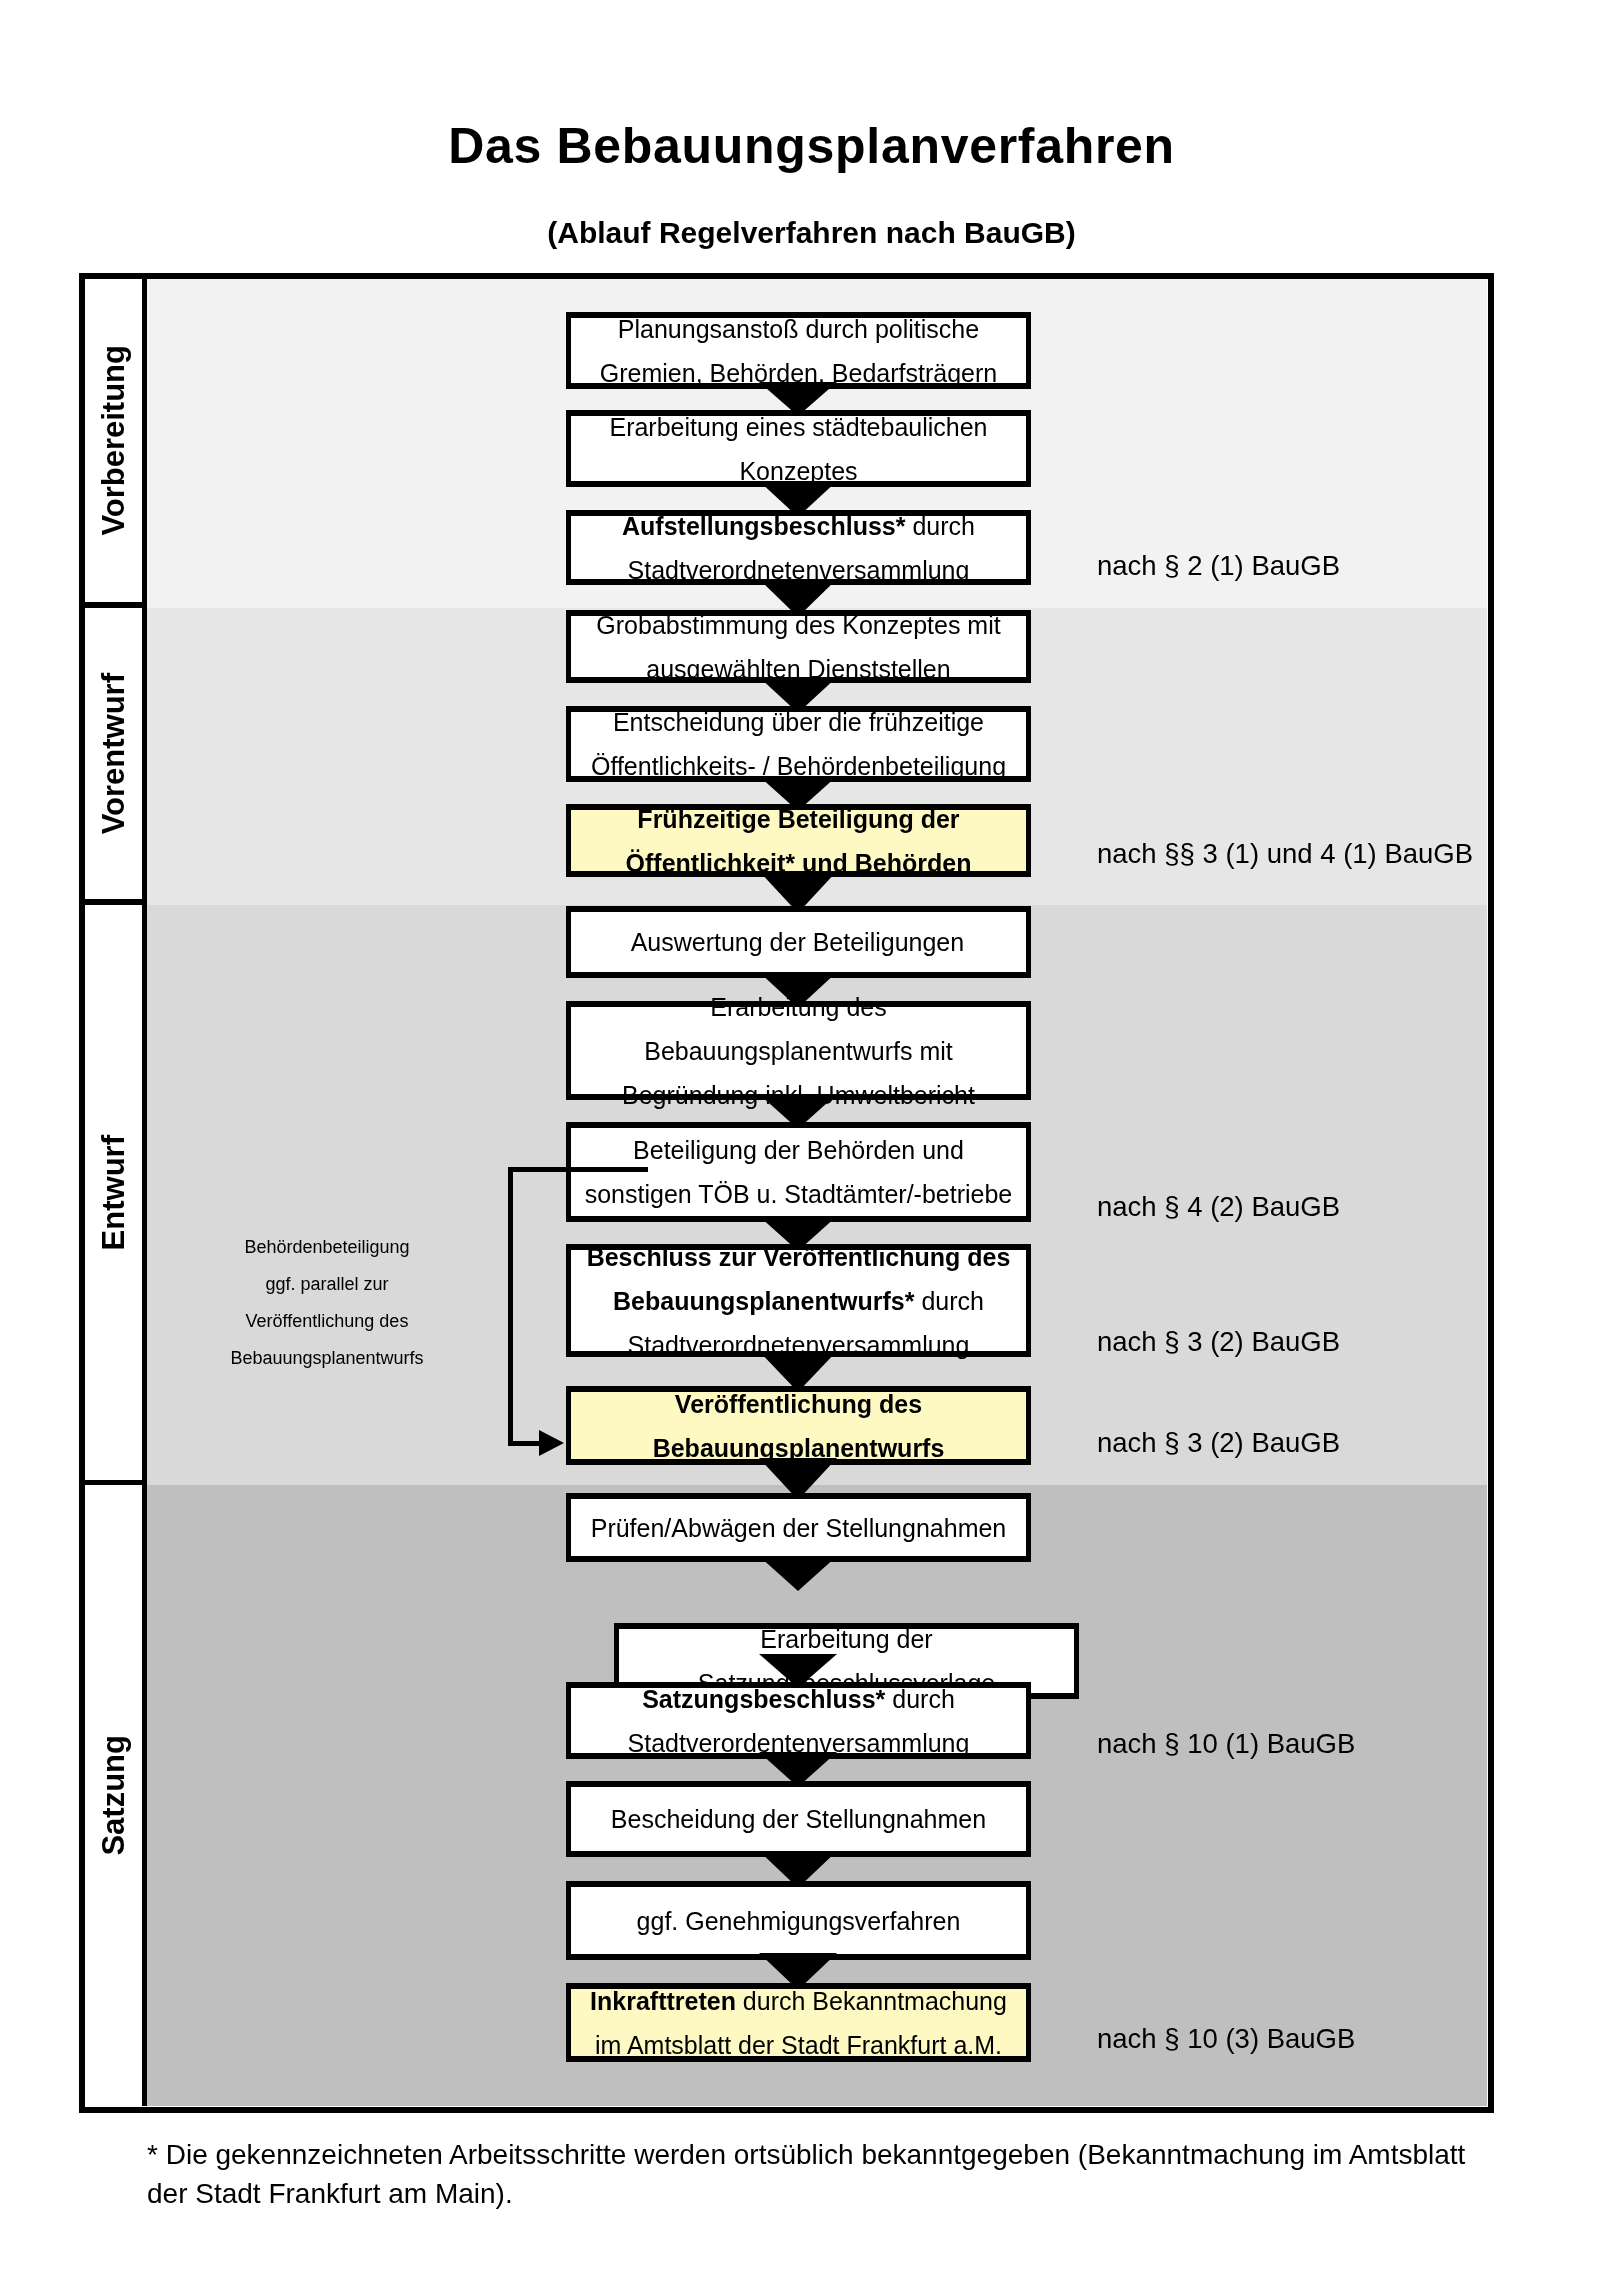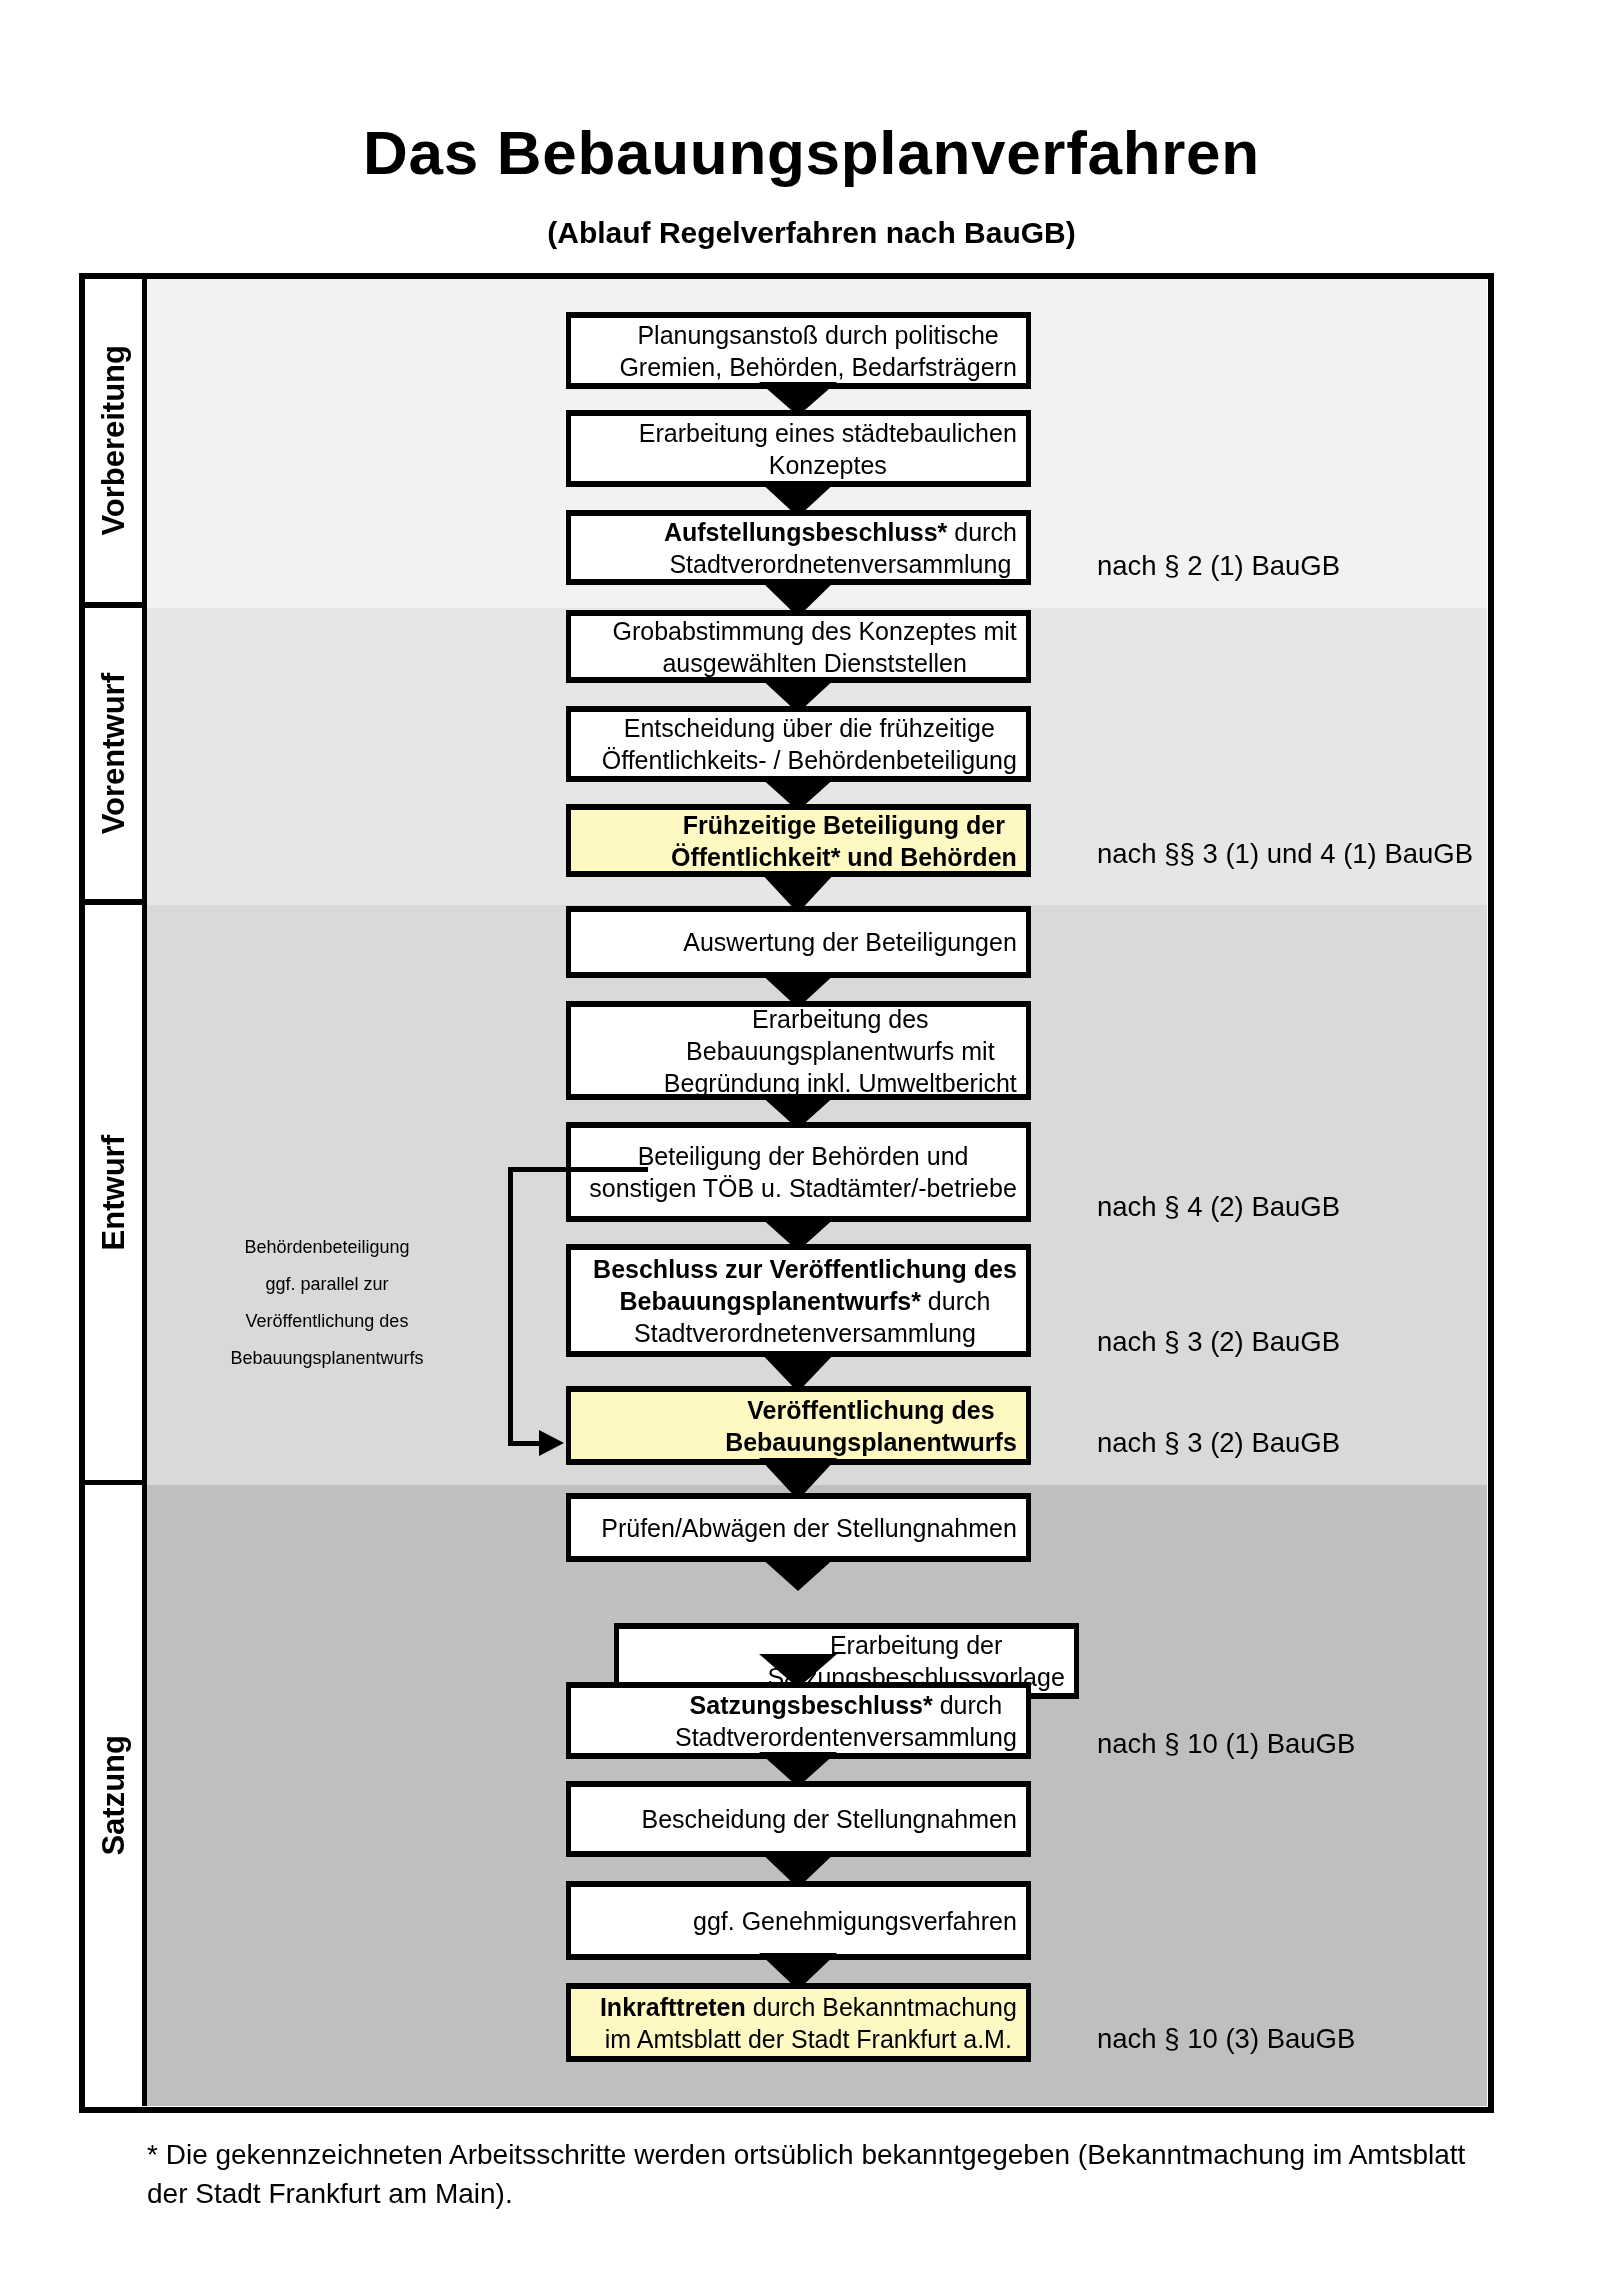--- a/index.html
+++ b/index.html
@@ -15,21 +15,21 @@
     position: relative;
     width: 1623px;
     height: 2295px;
     background: #ffffff;
     overflow: hidden;
   }
   .title {
     position: absolute;
     top: 117px; left: 0; width: 1623px;
     text-align: center;
-    font-size: 62px;
+    font-size: 50px;
     font-weight: bold;
     letter-spacing: 0.7px;
   }
   .subtitle {
     position: absolute;
     top: 216px; left: 0; width: 1623px;
     text-align: center;
     font-size: 30px;
     font-weight: bold;
   }
@@ -71,24 +71,24 @@
     position: absolute;
     left: 481px;
     width: 465px;
     background: #ffffff;
     border: 5.2px solid #000;
     border-top-width: 6.5px;
     border-bottom-width: 6.5px;
     box-sizing: border-box;
     display: flex;
     align-items: center;
-    justify-content: flex-end;
+    justify-content: center;
     text-align: center;
     font-size: 25px;
-    line-height: 32px;
+    line-height: 44px;
     padding: 2.6px 9.2px;
   }
   .fbox .bt { white-space: pre-line; }
   .fbox .seg-bold { font-weight: bold; }
   .fbox.blue { background: #fef9c3; }
   .arrow-down {
     position: absolute;
     width: 0; height: 0;
     border-left: 39px solid transparent;
     border-right: 39px solid transparent;

